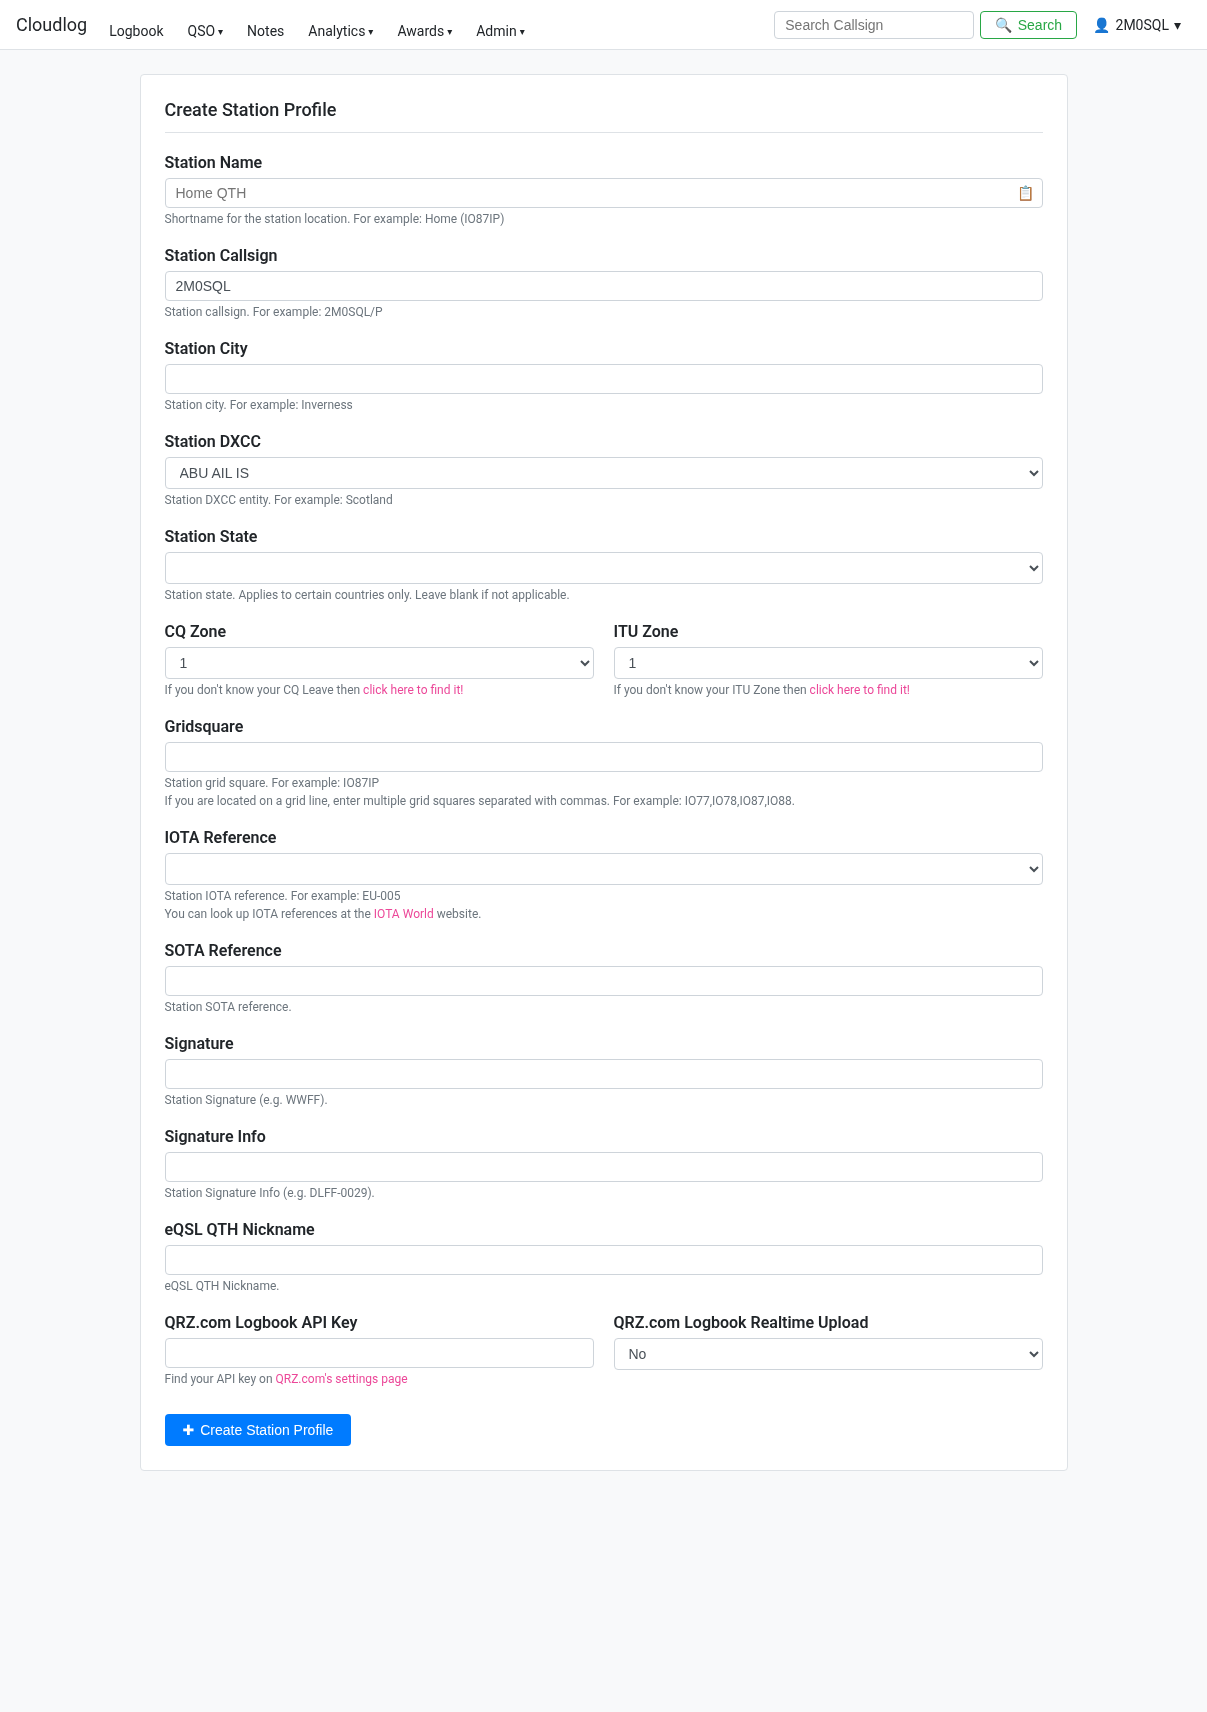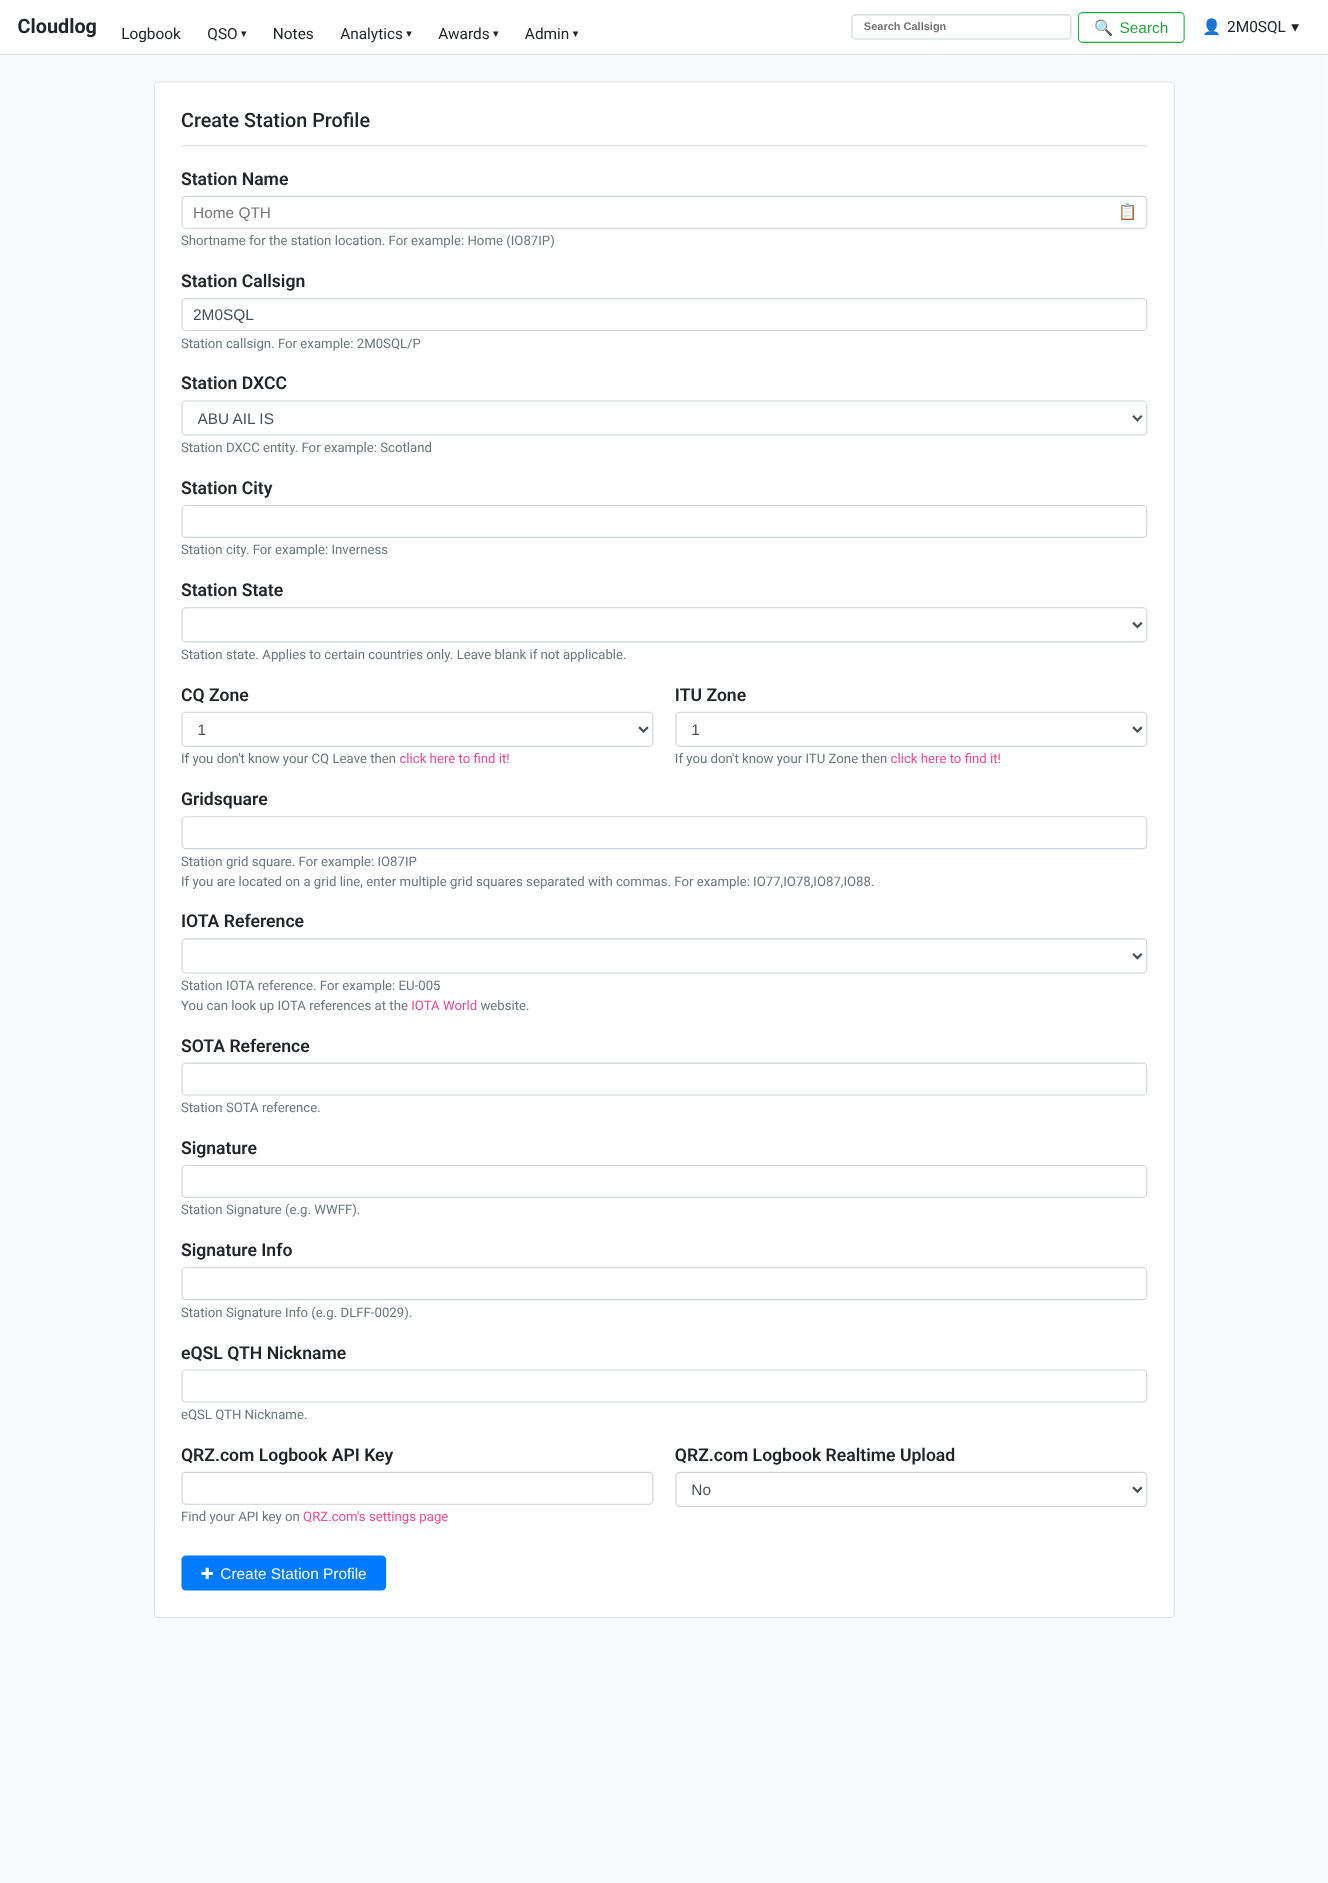--- a/index.html
+++ b/index.html
@@ -9,21 +9,21 @@
     .navbar {
       background: #fff;
       border-bottom: 1px solid #dee2e6;
       padding: 0 16px;
       display: flex;
       align-items: center;
       height: 50px;
       gap: 4px;
     }
     .navbar-brand {
-      font-weight: bold;
+      font-weight: normal;
       font-size: 18px;
       color: #212529;
       margin-right: 8px;
       text-decoration: none;
     }
     .nav-link {
       padding: 6px 10px;
       color: #212529;
       text-decoration: none;
       font-size: 14px;
@@ -37,24 +37,23 @@
     .search-area {
       display: flex;
       align-items: center;
       gap: 6px;
       margin-left: auto;
     }
     .search-input {
       border: 1px solid #ced4da;
       border-radius: 4px;
       padding: 5px 10px;
-      font-size: 10px;
+      font-size: 14px;
       width: 200px;
       outline: none;
-      font-weight: bold;
     }
     .search-btn {
       background: #fff;
       border: 1px solid #28a745;
       color: #28a745;
       border-radius: 4px;
       padding: 5px 14px;
       font-size: 14px;
       cursor: pointer;
       display: flex;
@@ -210,31 +209,31 @@
       <div class="form-help">Shortname for the station location. For example: Home (IO87IP)</div>
     </div>
 
     <div class="form-group">
       <label class="form-label">Station Callsign</label>
       <input type="text" class="form-control" value="2M0SQL" style="">
       <div class="form-help">Station callsign. For example: 2M0SQL/P</div>
     </div>
 
     <div class="form-group">
+      <label class="form-label">Station City</label>
+      <input type="text" class="form-control" style="">
+      <div class="form-help">Station city. For example: Inverness</div>
+    </div>
+
+    <div class="form-group">
       <label class="form-label">Station DXCC</label>
       <select class="form-control form-control-select">
         <option>ABU AIL IS</option>
       </select>
       <div class="form-help">Station DXCC entity. For example: Scotland</div>
-    </div>
-
-    <div class="form-group">
-      <label class="form-label">Station City</label>
-      <input type="text" class="form-control" style="">
-      <div class="form-help">Station city. For example: Inverness</div>
     </div>
 
     <div class="form-group">
       <label class="form-label">Station State</label>
       <select class="form-control form-control-select">
         <option value=""></option>
       </select>
       <div class="form-help">Station state. Applies to certain countries only. Leave blank if not applicable.</div>
     </div>
 

